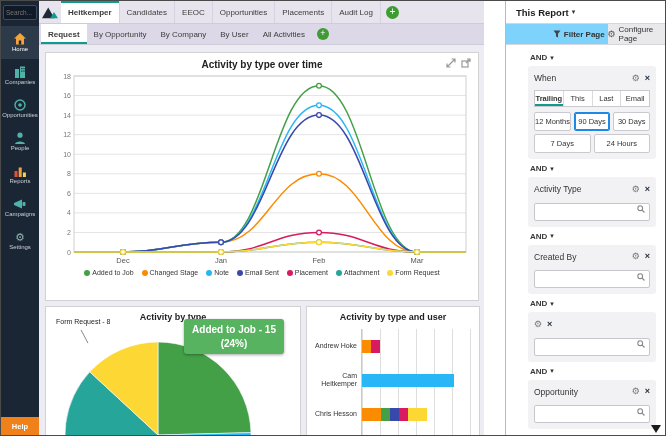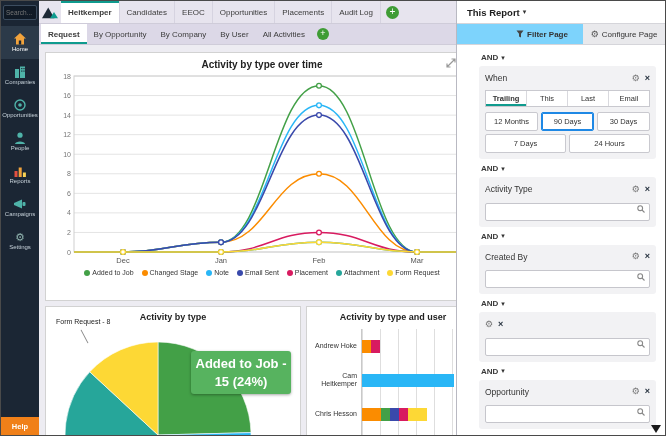--- a/index.html
+++ b/index.html
@@ -29,33 +29,33 @@
   .card-title{margin-top:6px;text-align:center;font-size:10px;font-weight:bold;color:#222;}
   .card-title.sm{font-size:9px;margin-top:5px;}
   .chart-icons{position:absolute;top:5px;right:7px;display:flex;gap:5px;color:#999;}
   #line-svg{display:block;margin:0 auto;}
   #line-legend{display:flex;justify-content:center;gap:8px;margin-top:1px;font-size:7px;color:#333;white-space:nowrap;}
   .lg-item{display:flex;align-items:center;gap:2px;}
   .lg-dot{width:6px;height:6px;border-radius:50%;display:inline-block;flex:none;}
   
   #card-pie{left:6px;top:305px;width:256px;height:150px;}
   #pie-svg{position:absolute;left:0;top:18px;}
-  #pie-tooltip{position:absolute;left:145px;top:12px;width:94px;background:#57b35f;color:#fff;font-size:13px;font-weight:bold;text-align:center;border-radius:3px;padding:4px 3px;line-height:1.35;box-shadow:0 1px 3px rgba(0,0,0,.35);margin-top:32px;}
+  #pie-tooltip{position:absolute;left:138px;top:12px;width:94px;background:#57b35f;color:#fff;font-size:10px;font-weight:bold;text-align:center;border-radius:3px;padding:4px 3px;line-height:1.35;box-shadow:0 1px 3px rgba(0,0,0,.35);}
   #pie-callout{position:absolute;left:10px;top:11px;font-size:7px;color:#222;}
   #pie-callout-line{position:absolute;left:38px;top:22px;width:1px;height:15px;background:#8a8a8a;transform:rotate(-28deg);}
   
   #card-bar{left:267px;top:305px;width:174px;height:150px;}
   #bar-area{position:absolute;left:4px;right:6px;top:22px;bottom:0;display:flex;}
   #bar-labels{width:50px;flex:none;}
   .bar-label{height:34px;display:flex;align-items:center;justify-content:flex-end;text-align:right;font-size:7px;color:#333;padding-right:4px;line-height:1.2;}
   #bar-plot{flex:1;border-left:1px solid #c9c9c9;background-image:repeating-linear-gradient(to right,#dedede 0,#dedede 1px,transparent 1px,transparent 18px);}
   .bar-row{height:34px;display:flex;align-items:center;}
   .bar-seg{height:13px;display:inline-block;}
   
-  #rightpanel{position:absolute;top:0;right:0;bottom:0;width:209px;background:#fff;border-left:1px solid #b9b9c2;box-sizing:border-box;}
+  #rightpanel{position:absolute;top:0;right:0;bottom:0;width:160px;background:#fff;border-left:1px solid #b9b9c2;box-sizing:border-box;}
   .rp-header{height:22px;display:flex;align-items:center;gap:3px;padding-left:10px;font-size:9.5px;font-weight:bold;color:#1d1d1d;cursor:pointer;}
   .caret{font-size:7px;color:#333;}
   .rp-tabs{height:20px;background:#e9e9ec;border-top:1px solid #d5d5da;border-bottom:1px solid #d5d5da;display:flex;}
   .rp-tab{flex:1;display:flex;align-items:center;justify-content:center;gap:3px;font-size:8px;color:#333;cursor:pointer;}
   .rp-tab.active{background:#7dd3fc;font-weight:bold;padding-left:44px;}
   .rp-gear{font-size:9px;color:#555;line-height:9px;}
   .rp-scroll{position:absolute;top:43px;bottom:0;left:0;right:0;overflow:hidden;padding:4px 9px 0 22px;}
   .and-row{display:flex;align-items:center;gap:3px;font-size:8px;font-weight:bold;color:#3a3a3a;margin:5px 0 4px 2px;cursor:pointer;}
   .filter-card{background:#f2f2f4;border-radius:3px;padding:6px;margin-bottom:4px;position:relative;}
   .fc-head{display:flex;align-items:center;font-size:8.5px;color:#333;height:12px;}

